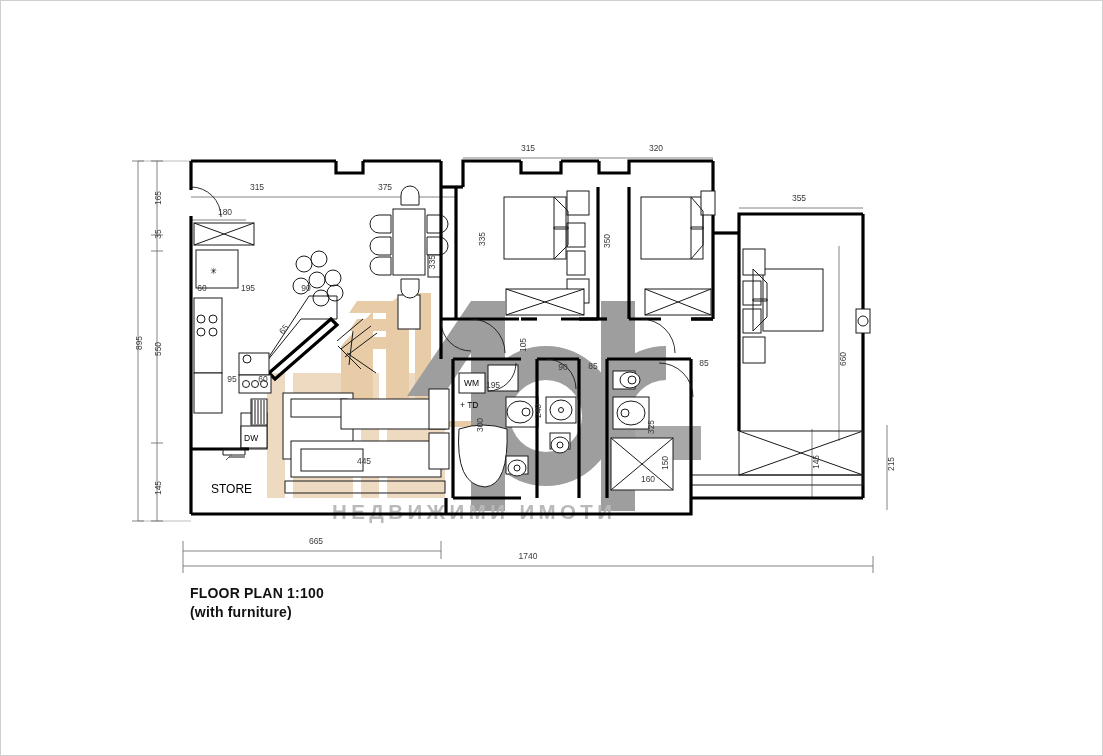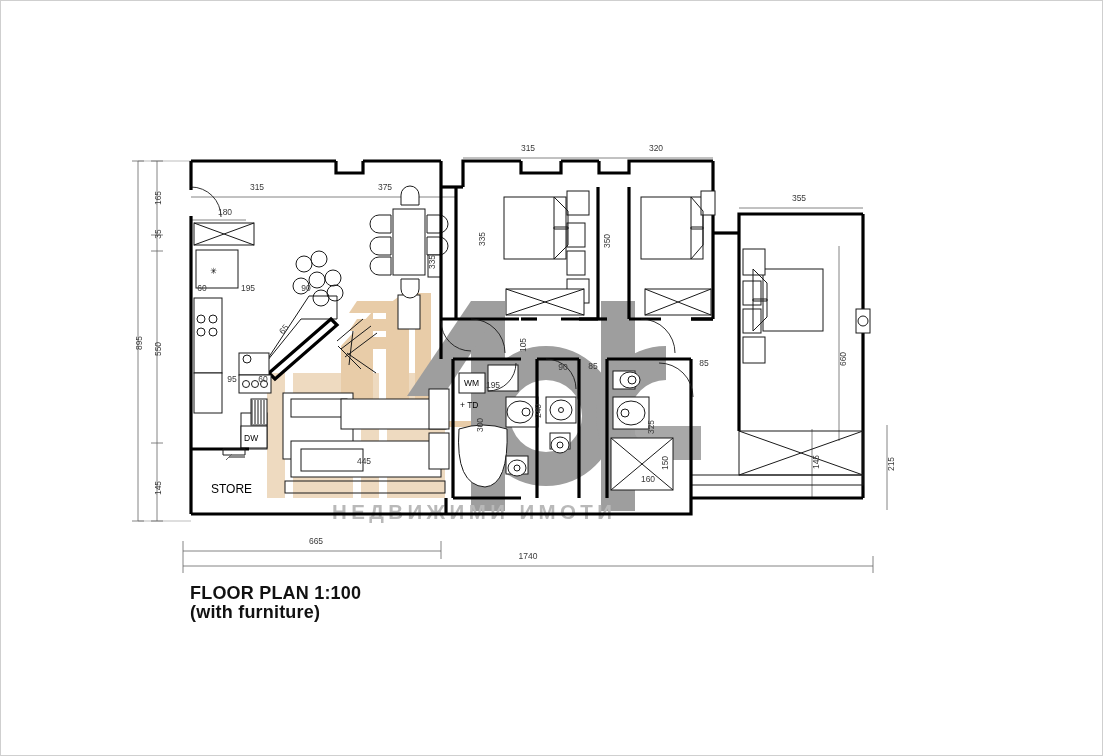--- a/index.html
+++ b/index.html
@@ -1,21 +1,21 @@
 <!DOCTYPE html>
 <html><head>
 <meta charset="utf-8">
 <style>
   html,body{margin:0;padding:0;background:#ffffff;}
   body{width:1103px;height:756px;overflow:hidden;
        font-family:"Liberation Sans",sans-serif;}
   #page{position:relative;width:1103px;height:756px;background:#fff;
         border:1px solid #cfcfcf;box-sizing:border-box;}
   #plan-svg{position:absolute;left:0;top:0;width:1103px;height:756px;}
-  .ttl{position:absolute;left:189px;top:583px;font-size:18px;font-weight:bold;
+  .ttl{position:absolute;left:189px;top:583px;font-size:14px;font-weight:bold;
        color:#111;letter-spacing:.2px;line-height:19px;white-space:pre;}
 </style>
 </head>
 <body>
 
 <div id="page">
 
   <svg id="plan-svg" viewBox="0 0 1103 756">
     <defs>
       <style>

